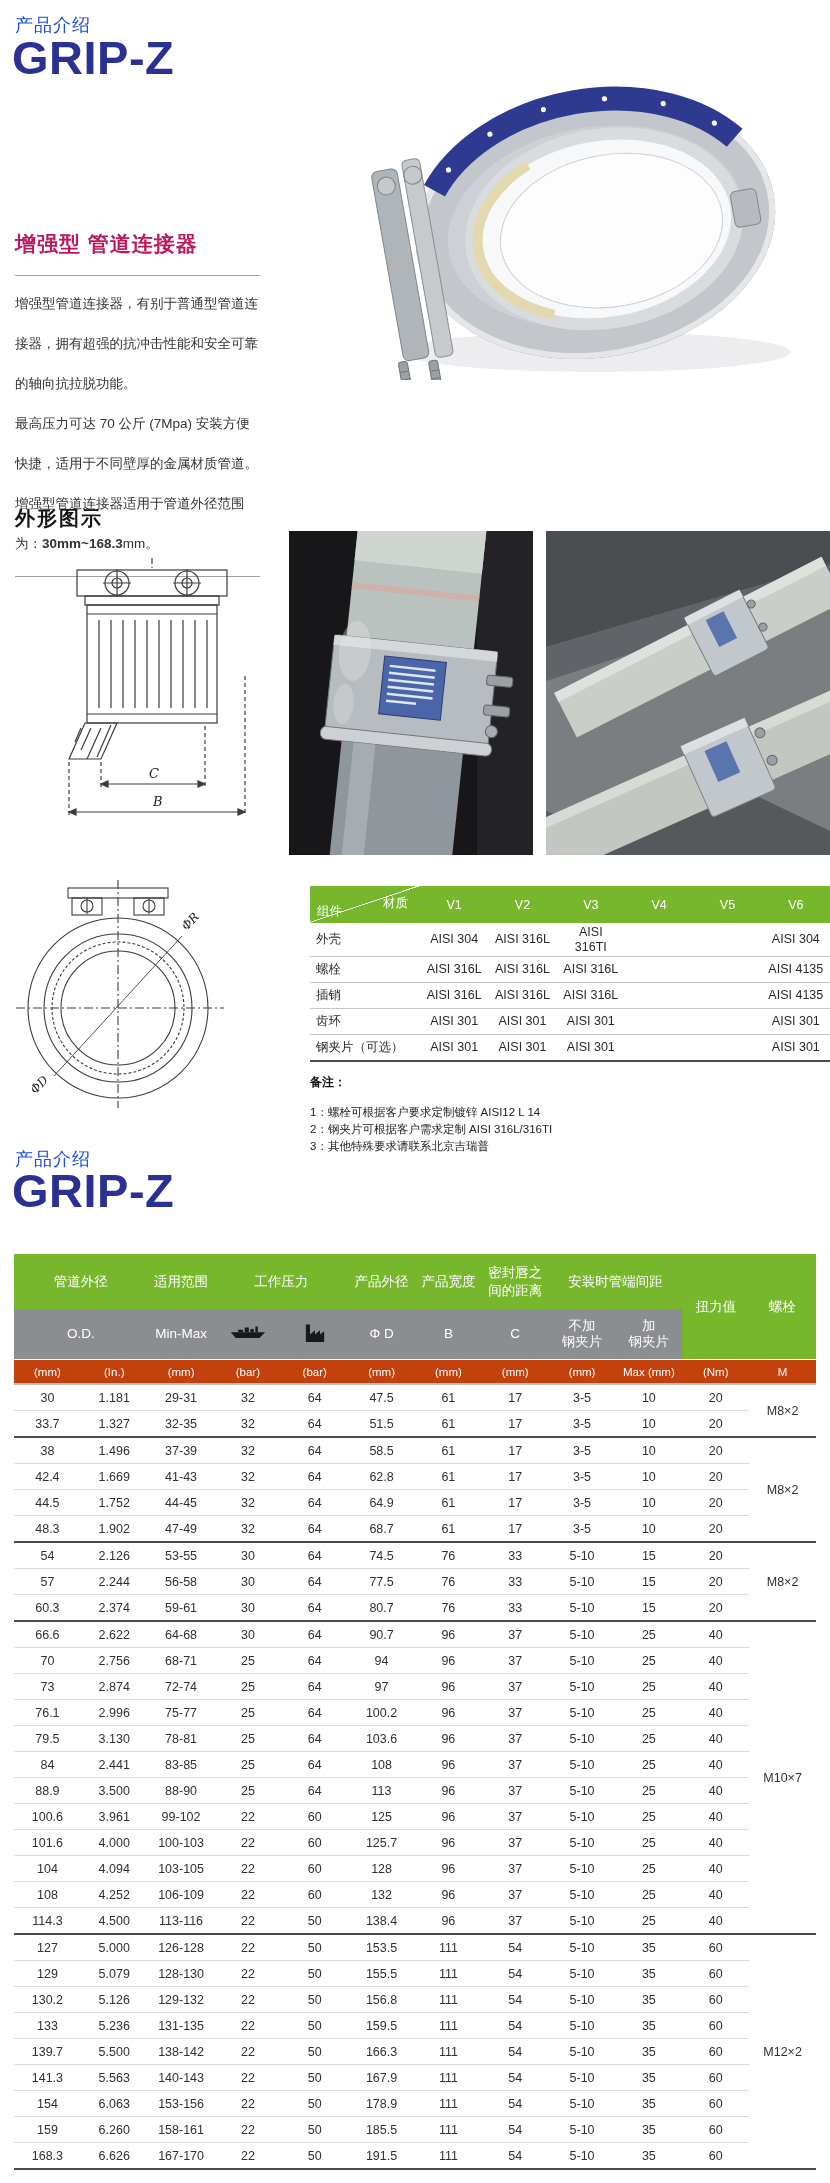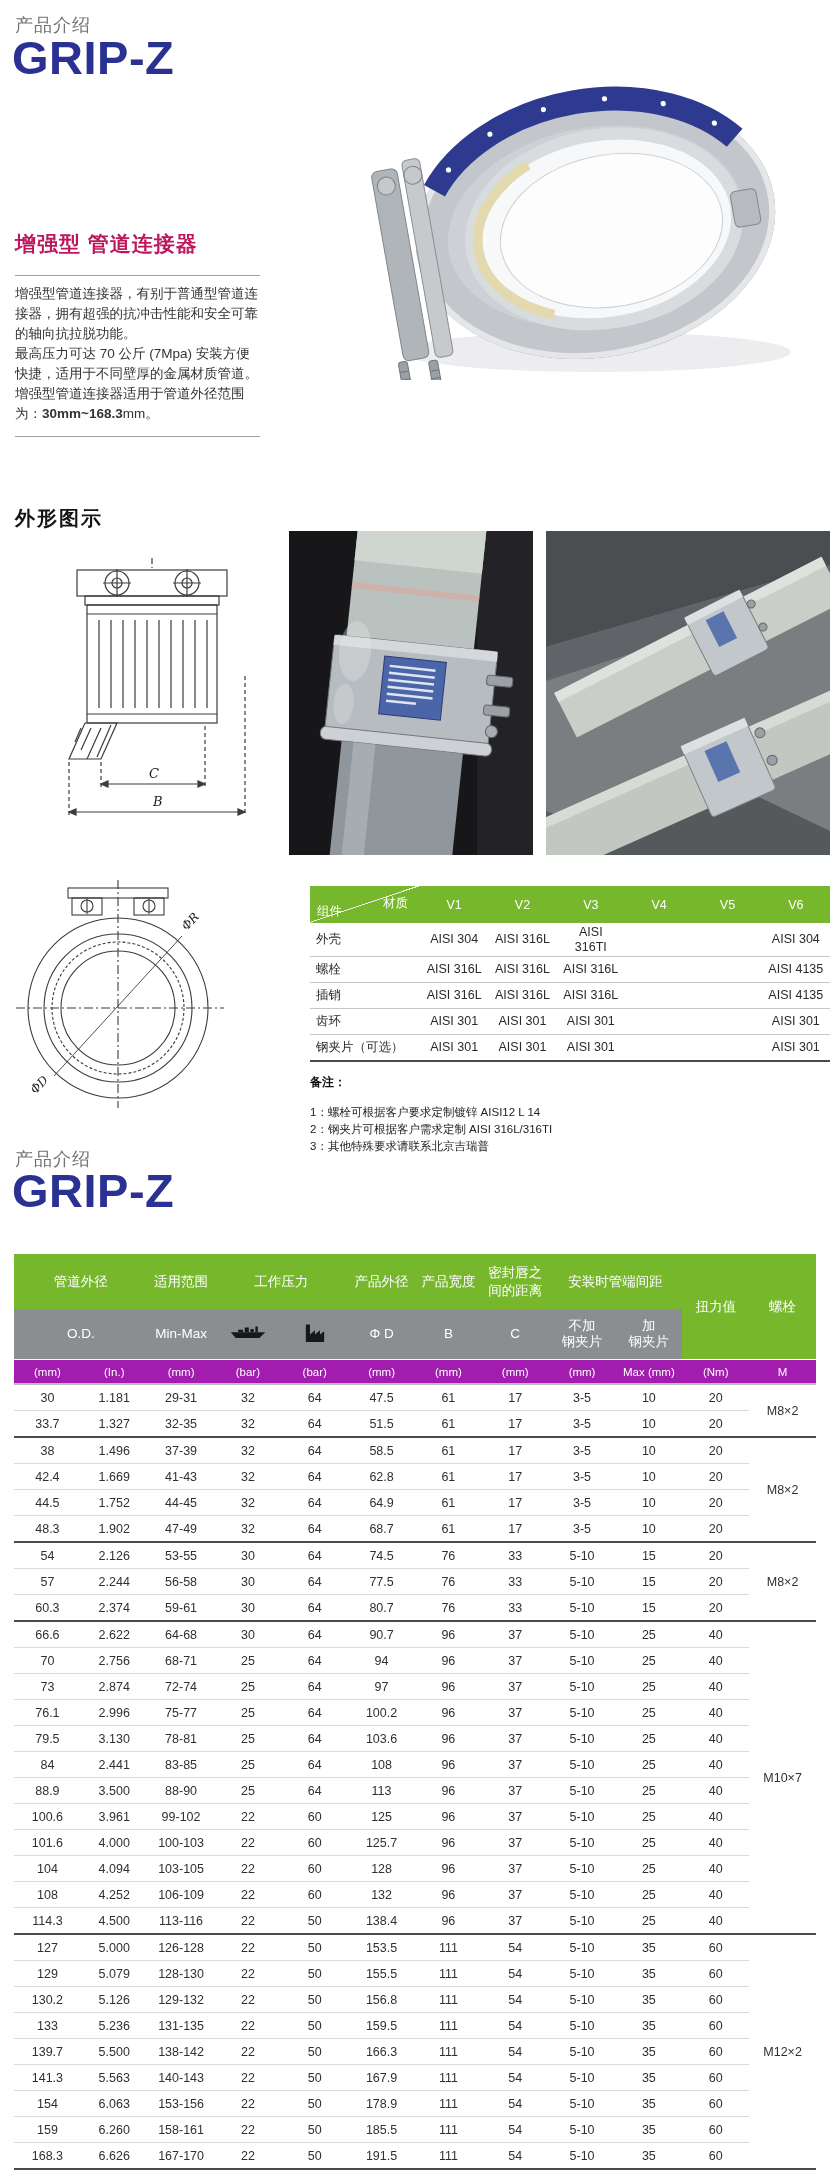--- a/index.html
+++ b/index.html
@@ -3,31 +3,31 @@
 <meta charset="utf-8">
 <style>
   html,body { margin:0; padding:0; background:#fff; }
   .page {
     position:relative; width:830px; height:2183px; background:#ffffff;
     font-family:"Liberation Sans","DejaVu Sans",sans-serif; overflow:hidden;
   }
   .abs { position:absolute; }
 
   
-  .kicker { font-size:18px; color:#737373; letter-spacing:1px; }
+  .kicker { font-size:18px; color:#1d4ed8; letter-spacing:1px; }
   .logo { font-size:47px; font-weight:bold; color:#2b3093; line-height:1; letter-spacing:0.5px; }
   .section-heading { font-size:20px; font-weight:bold; color:#141414; letter-spacing:2px; }
 
   
   .left-col { width:245px; }
   .product-title { margin:0; font-size:21px; font-weight:bold; color:#be185d; letter-spacing:1px; }
   .rule { border:none; border-top:1px solid #9aa0a6; margin:0; }
   .rule.r1 { margin-top:17px; margin-bottom:8px; }
   .rule.r2 { margin-top:12px; }
-  .left-col p { margin:0; font-size:13.5px; line-height:20px; color:#333; }
+  .left-col p { margin:0; font-size:13.5px; line-height:40px; color:#333; }
 
   
   #materials-table { border-collapse:collapse; width:520px; table-layout:fixed; }
   #materials-table th {
     background:#76b72c; color:#fff; font-weight:normal; font-size:12.5px;
     height:37px; text-align:center; padding:0;
   }
   #materials-table th.corner {
     position:relative; text-align:left;
     background-image:linear-gradient(to bottom right,
@@ -54,21 +54,21 @@
   #spec-table th, #spec-table td { padding:0; text-align:center; vertical-align:middle; }
   #spec-table th.g {
     background:#76b72c; color:#fff; font-weight:normal; font-size:13.5px;
     height:55px; white-space:pre-line; line-height:1.3;
   }
   #spec-table th.sub {
     background:#8b8d90; color:#fff; font-weight:normal; font-size:13.5px;
     height:50px; white-space:pre-line; line-height:1.2;
   }
   #spec-table th.unit {
-    background:#a21caf; color:#fff; font-weight:normal; font-size:11.5px;
+    background:#c2410c; color:#fff; font-weight:normal; font-size:11.5px;
     height:23px; border-top:1px solid #fff;
   }
   #spec-table tbody td {
     height:25px; font-size:12.5px; color:#303030; background:#fff;
     border-bottom:1px solid #dadada;
   }
   #spec-table tbody tr:first-child td { border-top:2px solid #bcbdc0; }
   #spec-table tbody tr.grp-end td { border-bottom:2px solid #4b4b4b; }
   #spec-table td.bolt { border-bottom:2px solid #4b4b4b; }
 

